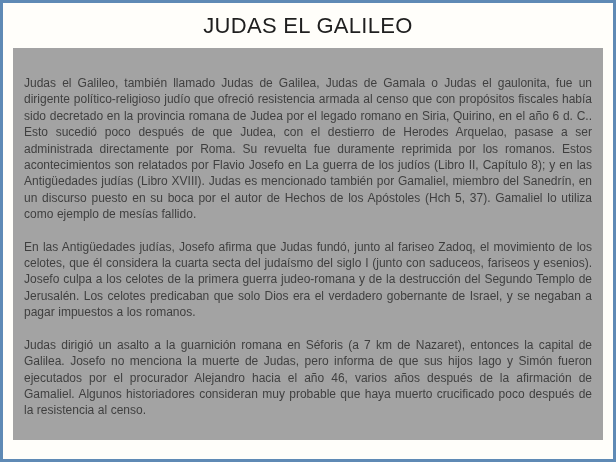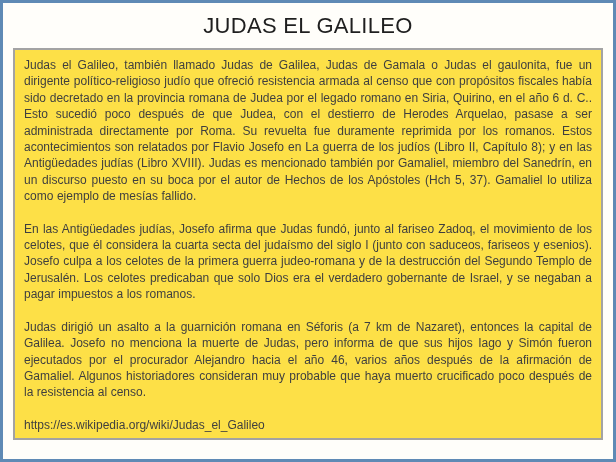--- a/index.html
+++ b/index.html
@@ -27,23 +27,23 @@
     font-weight: normal;
     letter-spacing: 0.3px;
     color: #1f1f1f;
     font-family: "Liberation Sans", sans-serif;
   }
   .content-box {
     box-sizing: border-box;
     margin: 0 10px;
     height: 392px;
     border: 2px solid #a3a3a3;
-    padding: 7px 9px 0 9px;
+    padding: 25px 9px 0 9px;
     overflow: hidden;
-    background: #fde047;
+    background: #a3a3a3;
   }
   .content-box p {
     margin: 0 0 16px 0;
     font-size: 12px;
     line-height: 16.4px;
     text-align: justify;
     color: #3f3f3f;
     word-spacing: 0.2px;
   }
   .content-box p.url {

